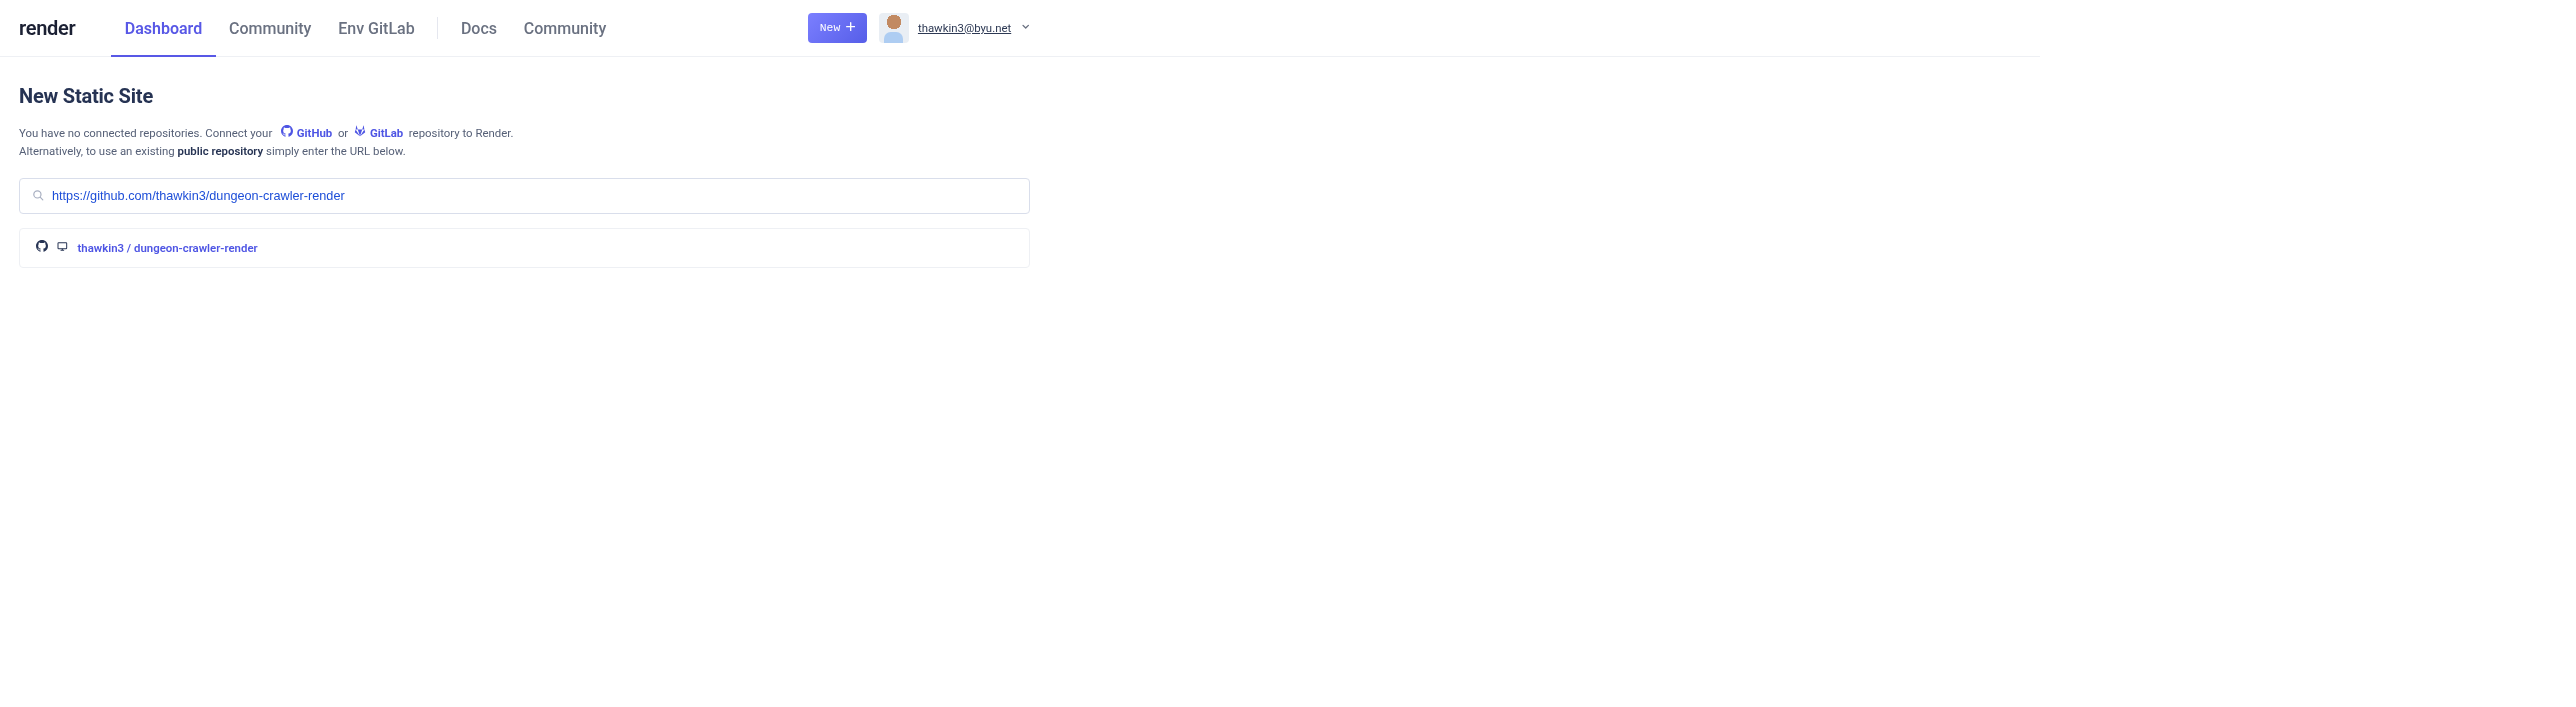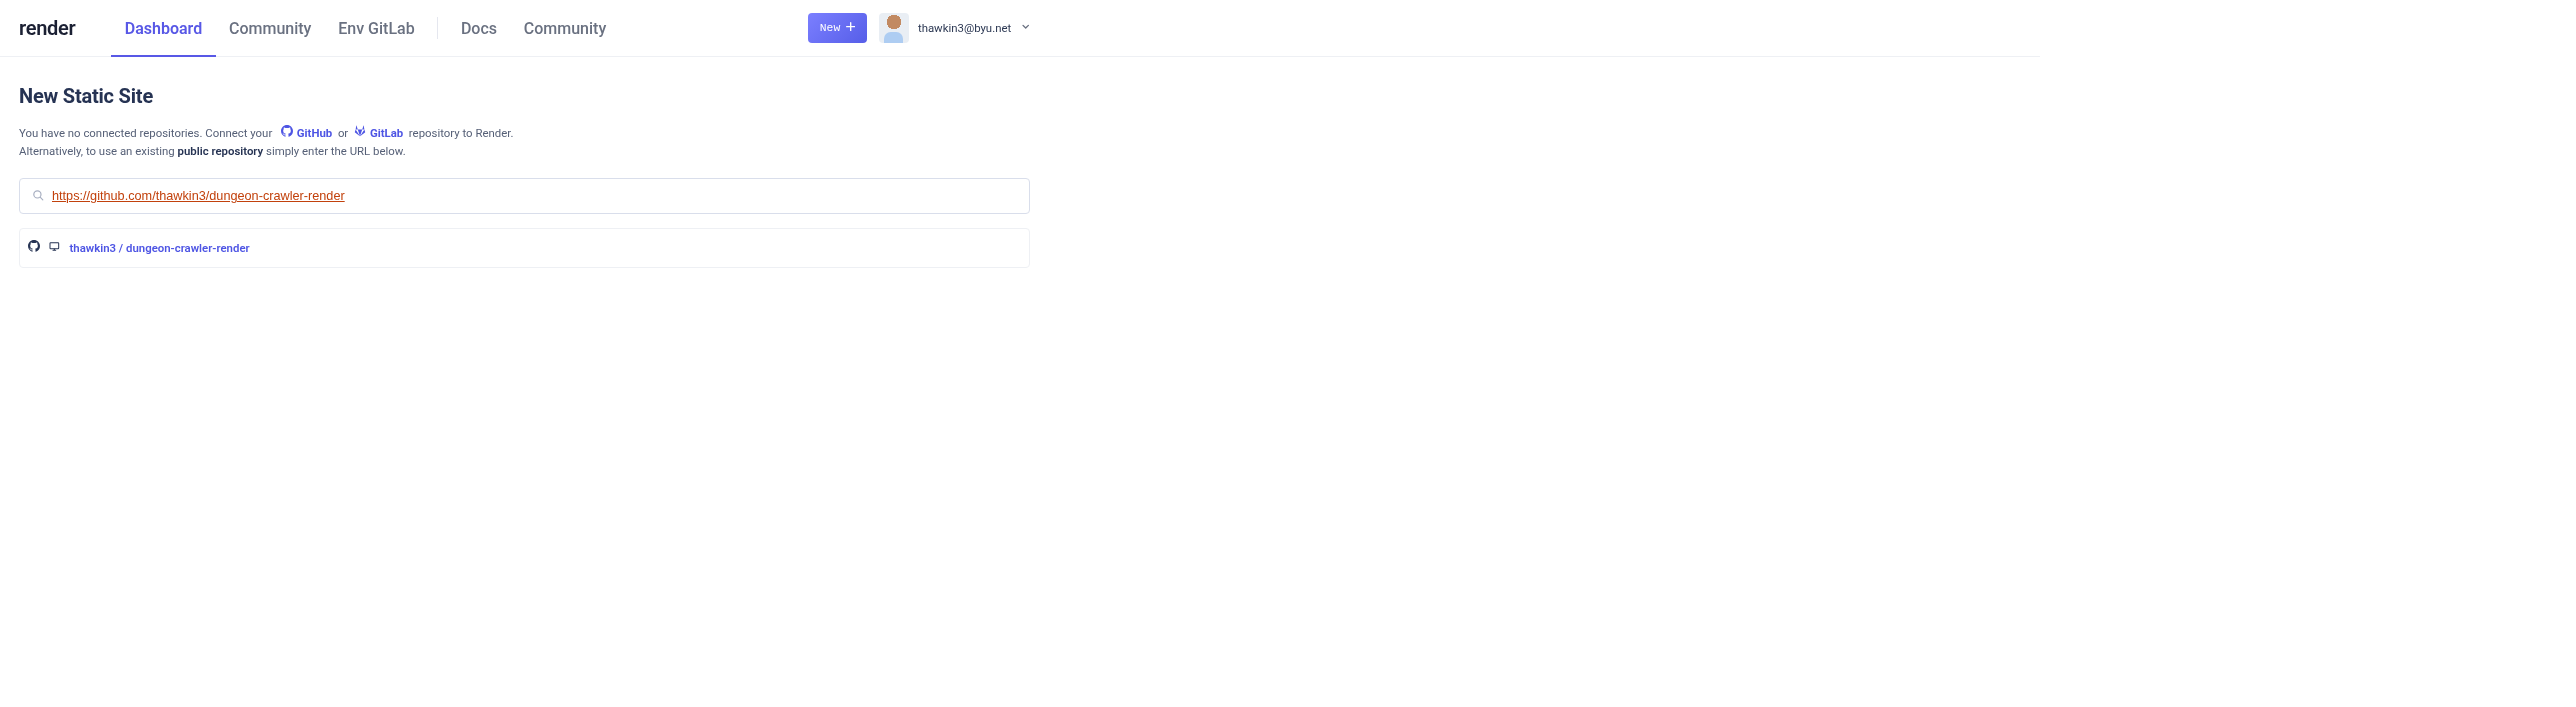--- a/index.html
+++ b/index.html
@@ -92,21 +92,21 @@
       position: relative;
       overflow: hidden;
     }
     .avatar::after{
       content:"";
       position:absolute;
       left:5.4px; right:5.4px; top:19px; height:13.4px;
       background:#aecdf2;
       border-radius:6.7px 6.7px 0 0;
     }
-    .user-email { font-size: 11.4px; color: #2d3954; }
+    .user-email { font-size: 11.4px; color: #2d3954; text-decoration: underline; }
     .chev { color: #6a7181; }
 
     
     .main {
       padding: 27px 0 0 19px;
       width: 1030px;
     }
     h1 {
       font-size: 20px;
       font-weight: 700;
@@ -134,35 +134,34 @@
       display: flex;
       align-items: center;
       padding: 0 12px;
       width: 100%;
     }
     .searchbox .mag { color: #a8afc1; flex-shrink: 0; }
     .searchbox input {
       border: none;
       outline: none;
       font-size: 12.7px;
-      color: #c2410c;
+      color: #1d4ed8;
       flex: 1;
       margin-left: 8px;
       background: transparent;
-      text-decoration: underline;
     }
 
     .result {
       margin-top: 13.4px;
       border: 0.7px solid #eef0f4;
       border-radius: 4px;
       height: 40px;
       display: flex;
       align-items: center;
-      padding: 0 8px;
+      padding: 0 16px;
       gap: 9.4px;
       cursor: pointer;
     }
     .result .left-icon { color: #263353; }
     .result .sub-icon { color: #263353; }
     .repo-link { color: #4e55e4; font-weight: 600; font-size: 11.4px; }
   </style>
 </head>
 <body>
 

